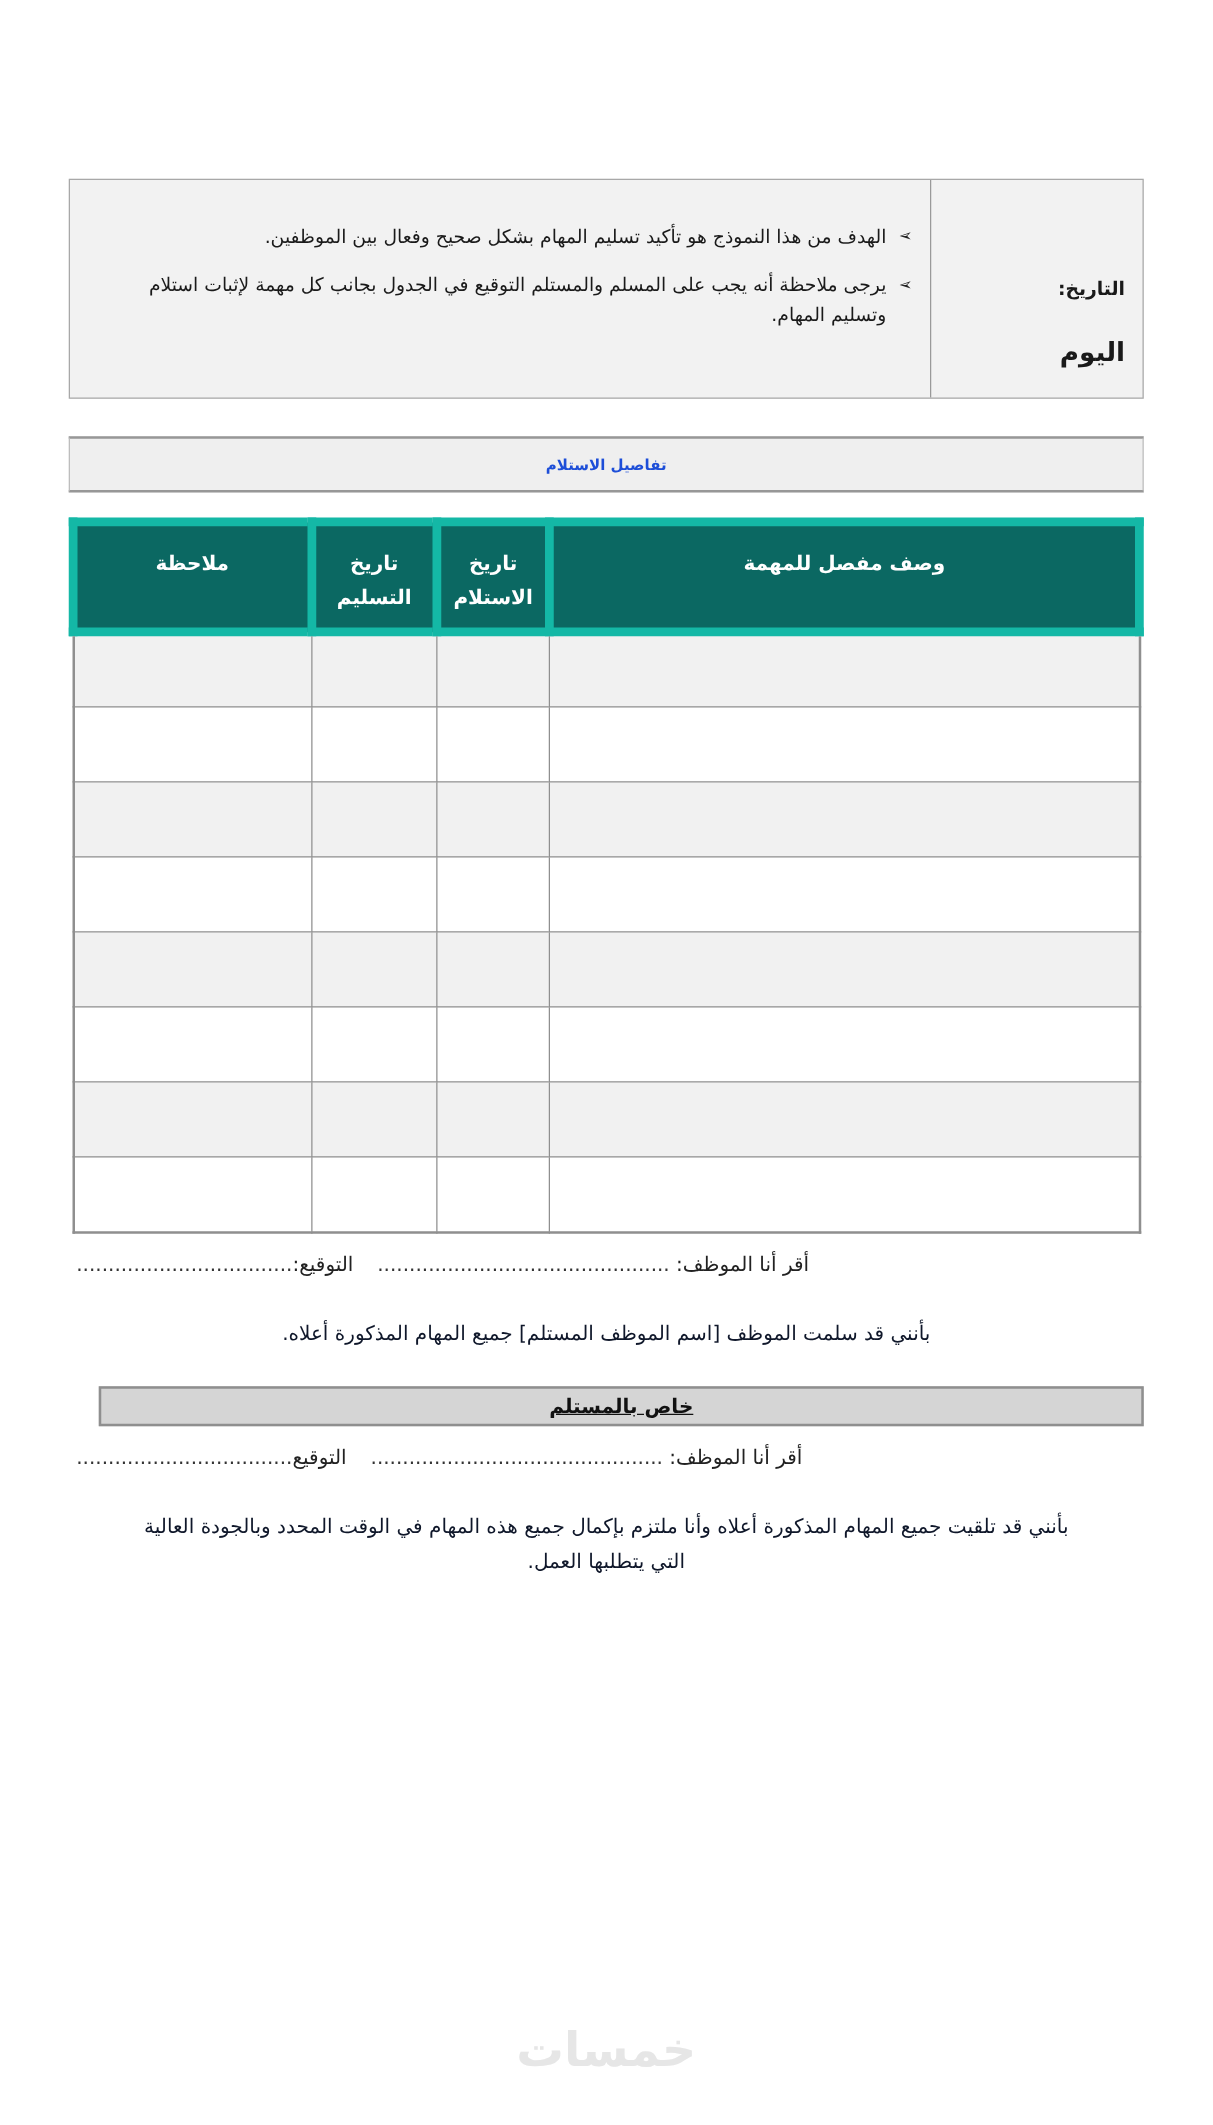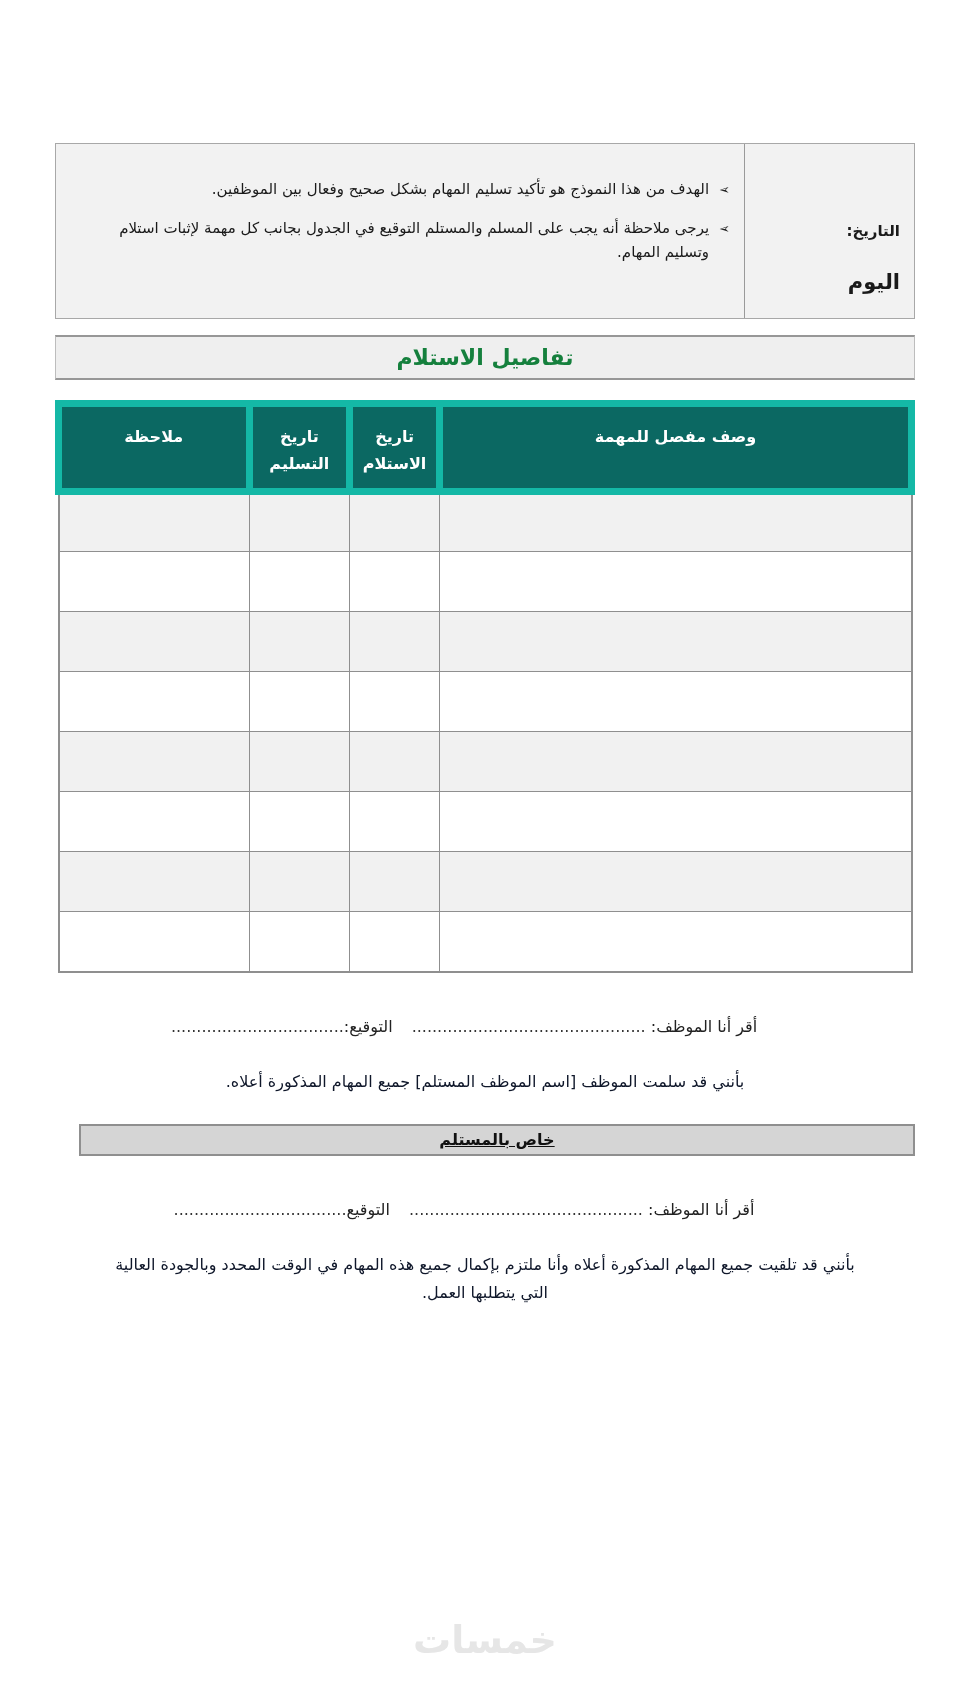--- a/index.html
+++ b/index.html
@@ -41,24 +41,24 @@
     flex:none;
   }
   .date-label{position:absolute;top:38px;right:14px;font-size:15px;font-weight:bold;margin-top:40px;}
   .day-label{position:absolute;top:126px;right:14px;font-size:21px;font-weight:bold;}
   .bullets-col{flex:1;padding:34px 14px 0 24px;}
   .bullet{display:flex;gap:10px;font-size:15px;line-height:1.55;margin-bottom:16px;justify-content:flex-start;}
   .bullet .glyph{flex:none;display:inline-block;transform:scaleX(-1);font-size:13px;margin-top:2px;color:#222;}
 
   
   .details-bar{
-    margin-top:16px;height:45px;background:#efefef;
+    margin-top:30px;height:45px;background:#efefef;
     border:1px solid #bdbdbd;border-top:2px solid #979797;border-bottom:2px solid #979797;
     display:flex;align-items:center;justify-content:center;
-    font-size:22px;font-weight:bold;color:#15803d;
+    font-size:12px;font-weight:bold;color:#1d4ed8;
   }
 
   
   table.details{
     margin-top:20px;width:860px;border-collapse:collapse;
     border:2px solid var(--border-gray);
   }
   table.details th{
     background:var(--teal);color:#ffffff;font-weight:bold;font-size:16px;
     border:7px solid #14b8a6;vertical-align:top;padding-top:16px;
@@ -72,22 +72,22 @@
 
   
   .section-bar{
     margin-top:86px;height:32px;background:var(--bar-gray);
     border:2px solid var(--border-gray);
     display:flex;align-items:center;justify-content:center;
     font-size:16px;font-weight:bold;text-decoration:underline;color:#111;
   }
   .section-bar.second{margin-top:28px;margin-left:24px;}
   .decl-line{
-    margin-top:44px;padding-left:6px;padding-right:48px;
-    font-size:16px;text-align:center;color:#222;white-space:nowrap;
+    margin-top:15px;padding-left:6px;padding-right:48px;
+    font-size:16px;text-align:left;color:#222;white-space:nowrap;
   }
   .decl-line .dots{letter-spacing:1px;color:#333;}
   .decl-line .sig-label{margin-right:14px;}
   .statement{
     margin-top:32px;text-align:center;font-size:16px;line-height:1.75;color:#0f172a;
     padding:0 60px;
   }
 
   
   .watermark{

